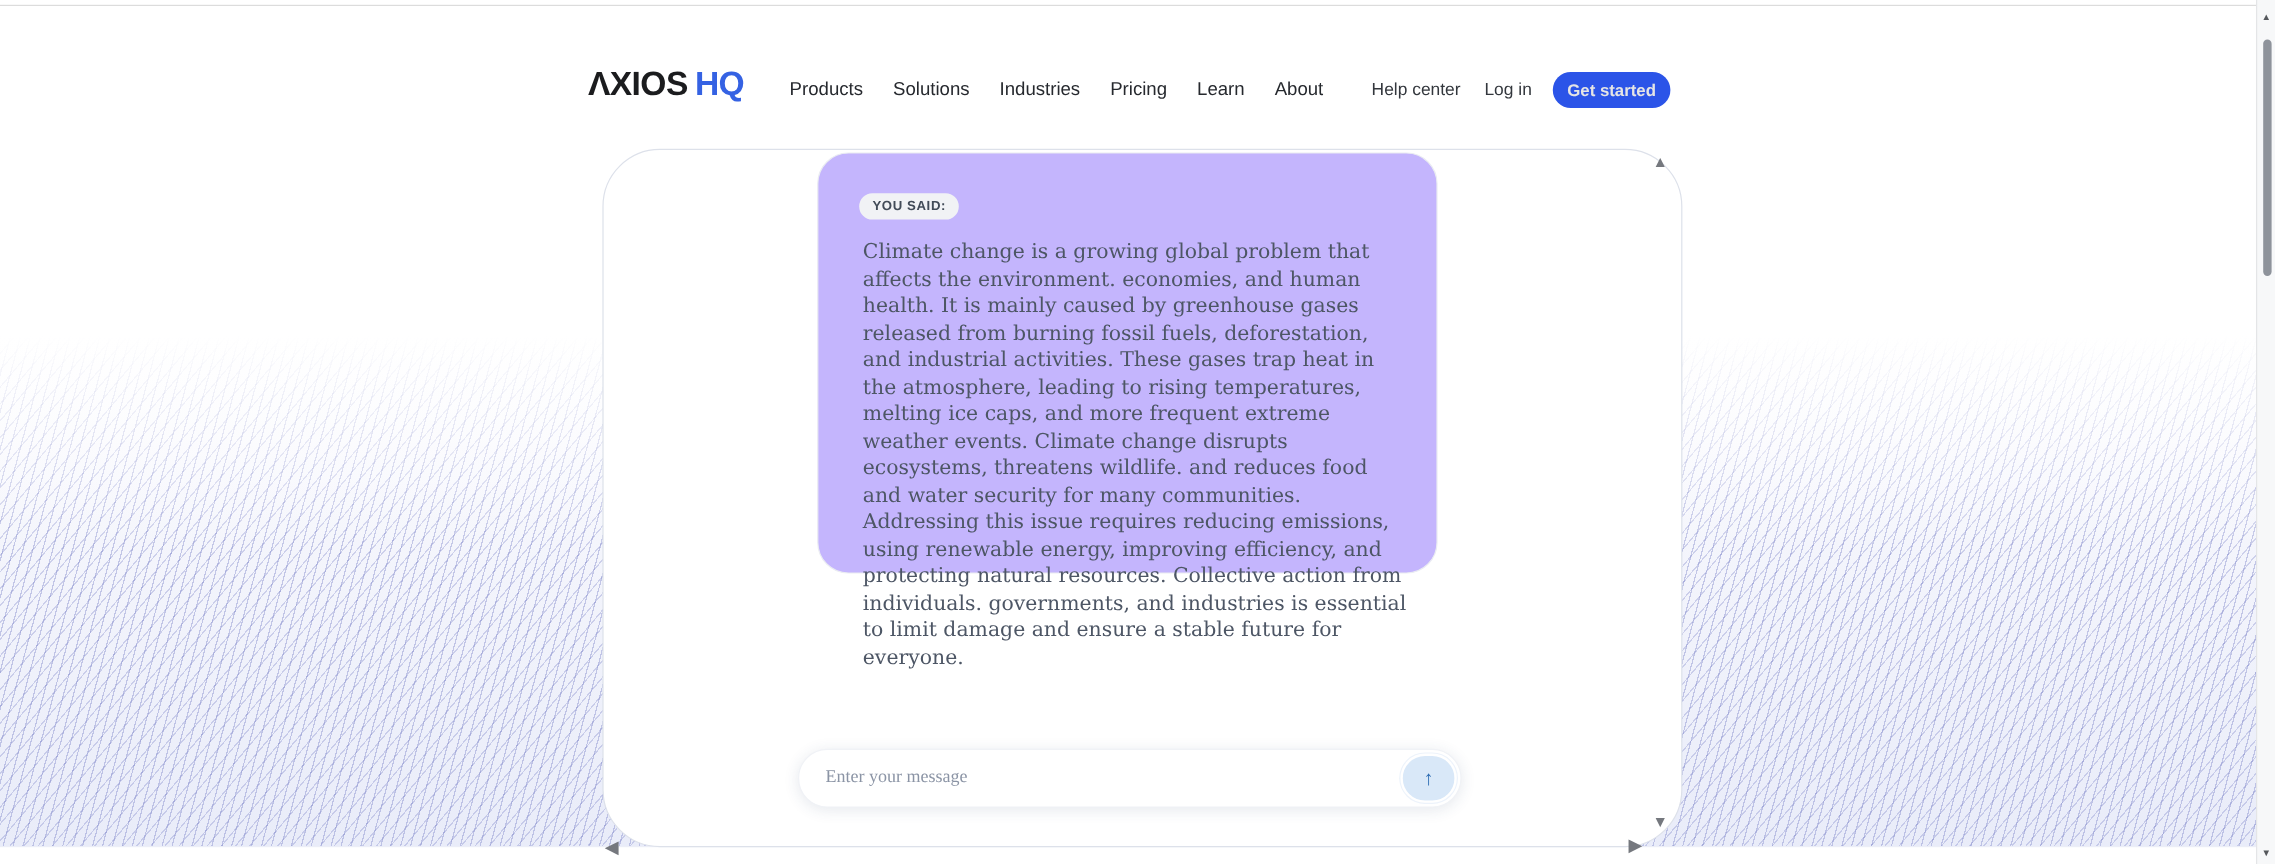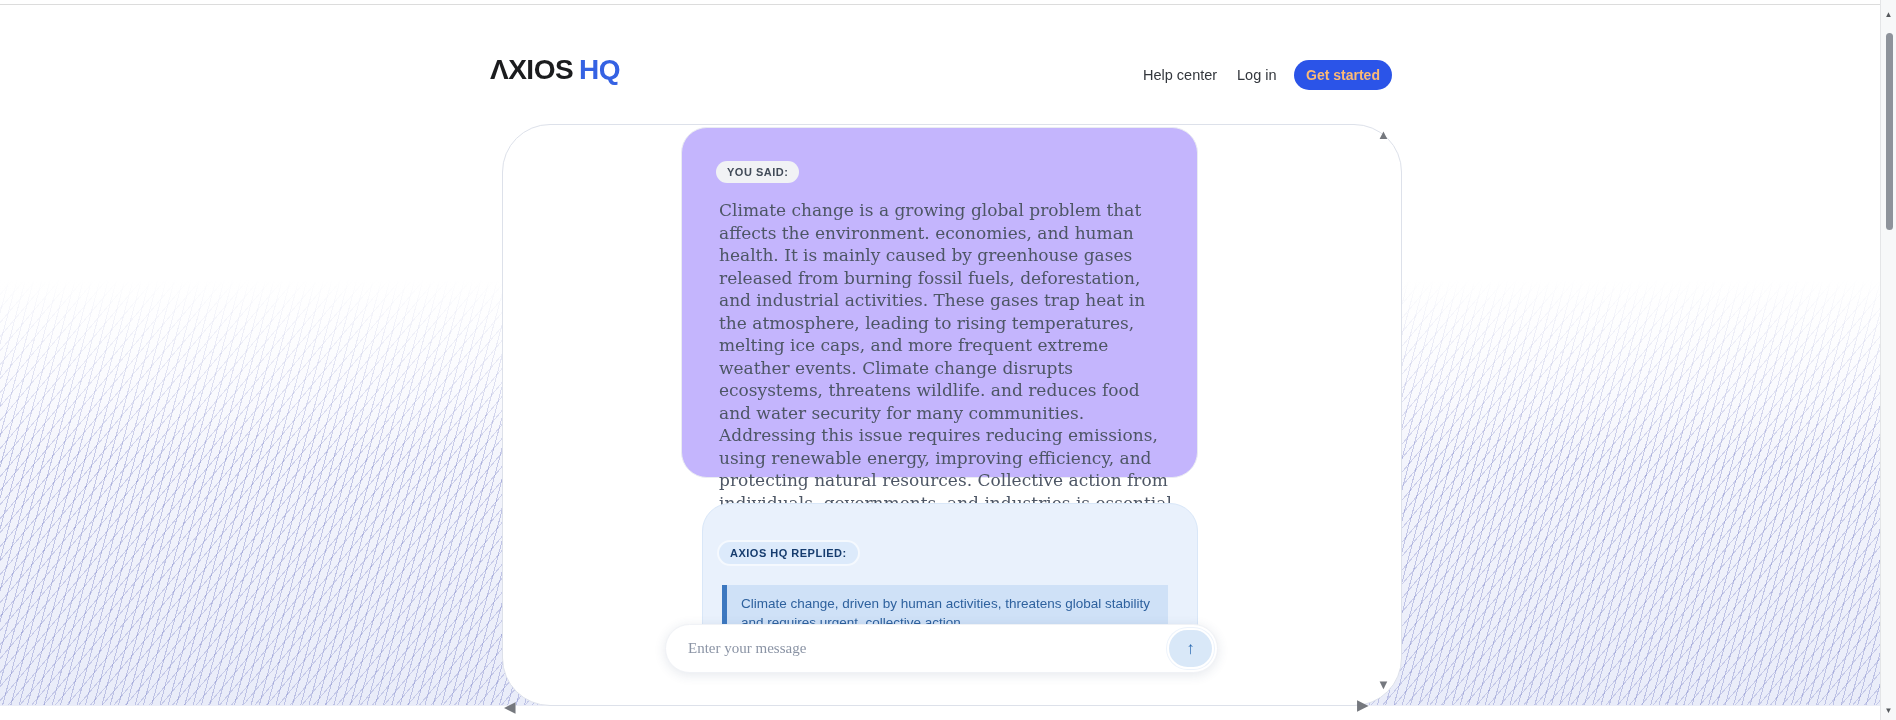--- a/index.html
+++ b/index.html
@@ -22,21 +22,21 @@
   
   .logo { position:absolute; left:490px; top:54px; font-size:28px; font-weight:800; letter-spacing:-0.5px; color:#1b1c1e; white-space:nowrap; }
   .logo .hq { color:#3562e3; margin-left:6px; }
   .nav { position:absolute; left:658px; top:66px; display:flex; gap:25px; }
   .nav a { font-size:15.5px; color:#26292e; font-weight:500; text-decoration:none; cursor:pointer; }
   .util-link { position:absolute; top:67px; font-size:14.5px; color:#33373d; cursor:pointer; }
   .util-help { left:1143px;text-align:right; }
   .util-login { left:1237px; }
   .cta {
     position:absolute; left:1294px; top:60px; width:98px; height:30px;
-    background:#2b54e8; color:#fdba74; border:none; border-radius:16px;
+    background:#2b54e8; color:#e5e5e5; border:none; border-radius:16px;
     font-size:14px; font-weight:700; display:flex; align-items:center; justify-content:center;
     cursor:pointer; font-family:"Liberation Sans", sans-serif;
   }
 
   
   .panel { position:absolute; left:502px; top:124px; width:900px; height:582px; background:#ffffff; border:1px solid #dde1ea; border-radius:48px; }
 
   .user-card { position:absolute; left:681px; top:127px; width:517px; height:351px; background:#c4b5fd; border:1px solid #eaecf2; border-radius:26px; }
   .badge { position:absolute; display:inline-block; font-size:11px; font-weight:700; letter-spacing:0.5px; border-radius:12px; padding:5px 11px; white-space:nowrap; }
   .user-badge { left:34px; top:33px; background:#f1f2f5; color:#424b58; }
@@ -84,36 +84,40 @@
 
 <div class="stage">
 
   <div class="top-hairline"></div>
   <div class="pattern-band"></div>
 
   <div class="logo">
     <span>ΛXIOS</span><span class="hq">HQ</span>
   </div>
 
+  <nav class="nav">
+    <a>Products</a>
+    <a>Solutions</a>
+    <a>Industries</a>
+    <a>Pricing</a>
+    <a>Learn</a>
+    <a>About</a>
+  </nav>
 
   <a class="util-link util-help">Help center</a>
   <a class="util-link util-login">Log in</a>
   <button class="cta">Get started</button>
 
   <div class="panel"></div>
 
   <div class="user-card">
     <span class="badge user-badge">YOU SAID:</span>
     <p class="user-text">Climate change is a growing global problem that affects the environment. economies, and human health. It is mainly caused by greenhouse gases released from burning fossil fuels, deforestation, and industrial activities. These gases trap heat in the atmosphere, leading to rising temperatures, melting ice caps, and more frequent extreme weather events. Climate change disrupts ecosystems, threatens wildlife. and reduces food and water security for many communities. Addressing this issue requires reducing emissions, using renewable energy, improving efficiency, and protecting natural resources. Collective action from individuals. governments, and industries is essential to limit damage and ensure a stable future for everyone.</p>
   </div>
 
-  <div class="reply-bubble">
-    <span class="badge reply-badge">AXIOS HQ REPLIED:</span>
-    <div class="quote">Climate change, driven by human activities, threatens global stability and requires urgent, collective action.</div>
-  </div>
 
   <div class="composer">
     <input type="text" placeholder="Enter your message" style="">
     <div class="send-btn">
       <span>↑</span>
     </div>
   </div>
 
   <span class="tri tri-up">▲</span>
   <span class="tri tri-down">▼</span>

